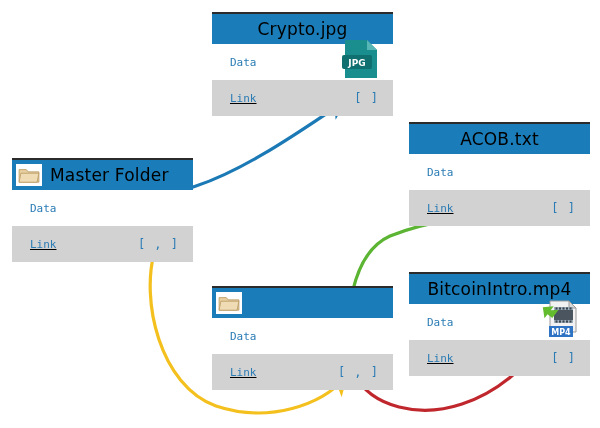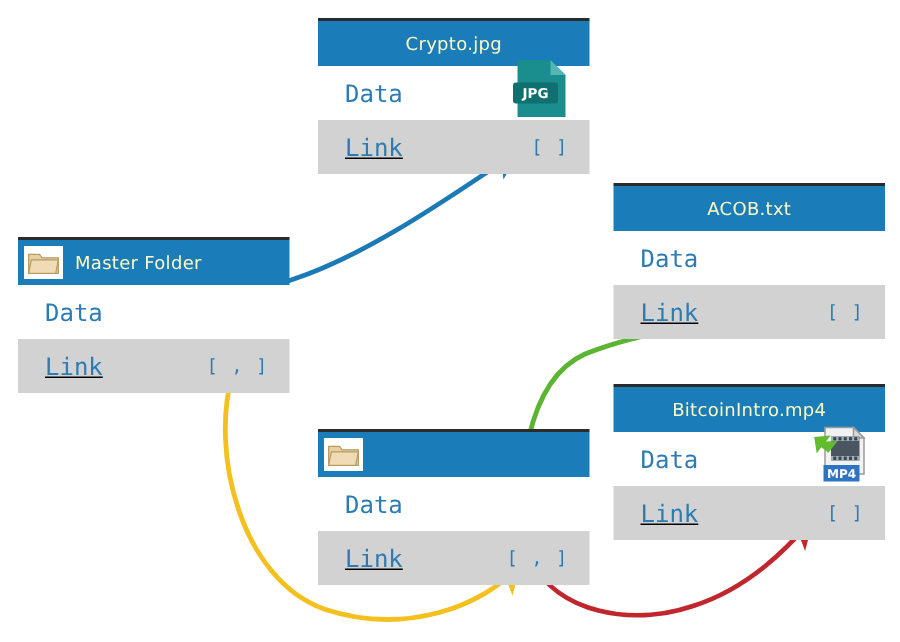--- a/index.html
+++ b/index.html
@@ -33,22 +33,22 @@
     align-items:center;
     justify-content:center;
     position:relative;
   }
   .card-header.with-icon{
     justify-content:flex-start;
     padding-left:4px;
     align-items:center;
   }
   .card-title{
-    color:#fef9c3;
-    font-size:12px;
+    color:#000000;
+    font-size:17px;
     font-family:"DejaVu Sans", sans-serif;
     letter-spacing:0.2px;
     white-space:nowrap;
   }
   .card-header.with-icon .card-title{
     margin-left:8px;
   }
   .folder-badge{
     width:26px;height:22px;
     background:#ffffff;
@@ -61,21 +61,21 @@
     align-items:center;
     position:relative;
     background:#ffffff;
   }
   .row.link{
     background:#d2d2d2;
     text-decoration:underline;
   }
   .row-label{
     color:#2b7cb5;
-    font-size:16px;
+    font-size:11px;
     font-family:"DejaVu Sans Mono", monospace;
     margin-left:18px;
   }
   .row-slot{
     position:absolute;
     right:14px;
     color:#2b7cb5;
     font-size:12px;
     font-family:"DejaVu Sans Mono", monospace;
     letter-spacing:1px;
@@ -146,21 +146,21 @@
     </div>
     <div class="row data">
       <span class="row-label">Data</span>
     </div>
     <div class="row link">
       <span class="row-label">Link</span>
       <span class="row-slot">[ ]</span>
     </div>
   </div>
 
-  <div class="card" style="left:409px;top:256px;width:181px;">
+  <div class="card" style="left:409px;top:272px;width:181px;">
     <div class="card-topline"></div>
     <div class="card-header">
       <span class="card-title">BitcoinIntro.mp4</span>
     </div>
     <div class="row data">
       <span class="row-label">Data</span>
       <span class="row-icon">
         <svg viewBox="0 0 40 42" width="40" height="42">
           <path d="M12,3 H31 L38,10 V34 H12 Z" fill="#f2f2f2" stroke="#9a9a9a" stroke-width="1"></path>
           <path d="M31,3 L38,10 H31 Z" fill="#d8d8d8" stroke="#9a9a9a" stroke-width="1"></path>

